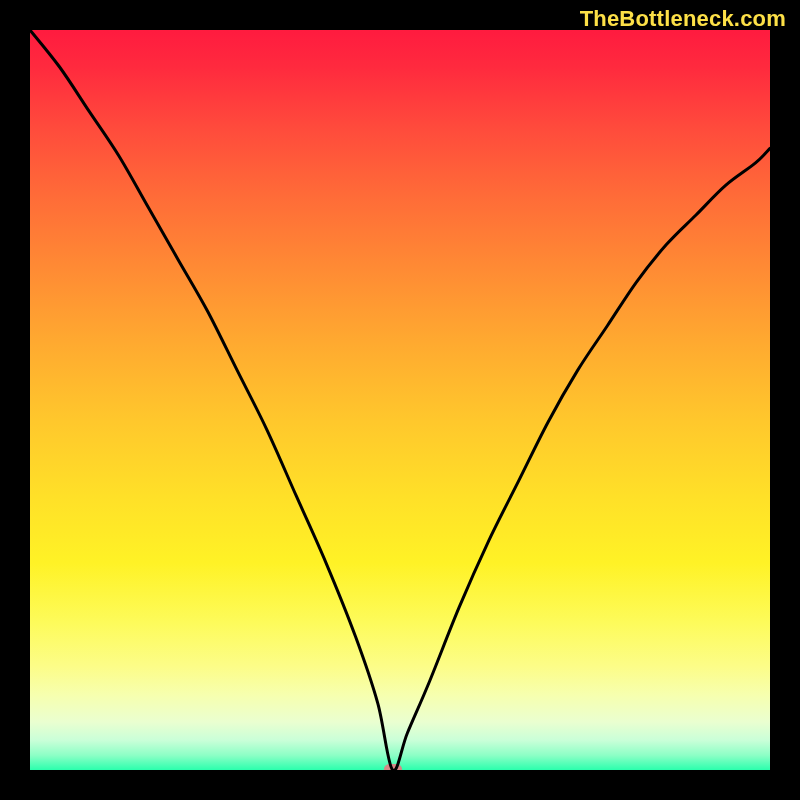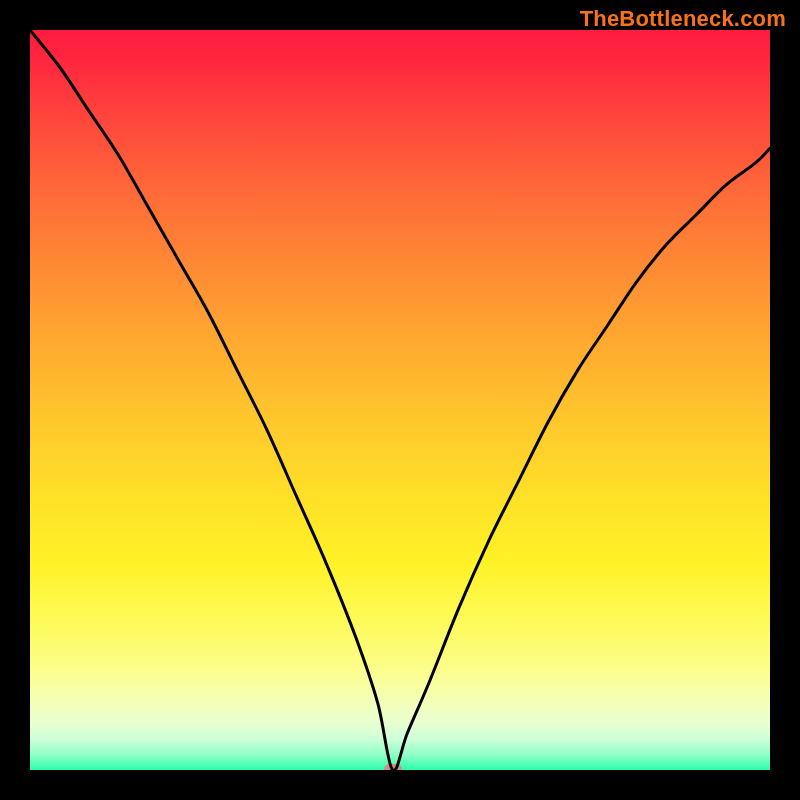--- a/index.html
+++ b/index.html
@@ -19,21 +19,21 @@
     top: 0;
     left: 0;
     width: 800px;
     height: 800px;
     background: #000;
   }
   .watermark {
     position: absolute;
     top: 6px;
     right: 14px;
-    color: #f97316;
+    color: #fde047;
     font-size: 22px;
     font-weight: 600;
     letter-spacing: 0.2px;
     z-index: 10;
   }
   .plot {
     position: absolute;
     top: 30px;
     left: 30px;
     width: 740px;

